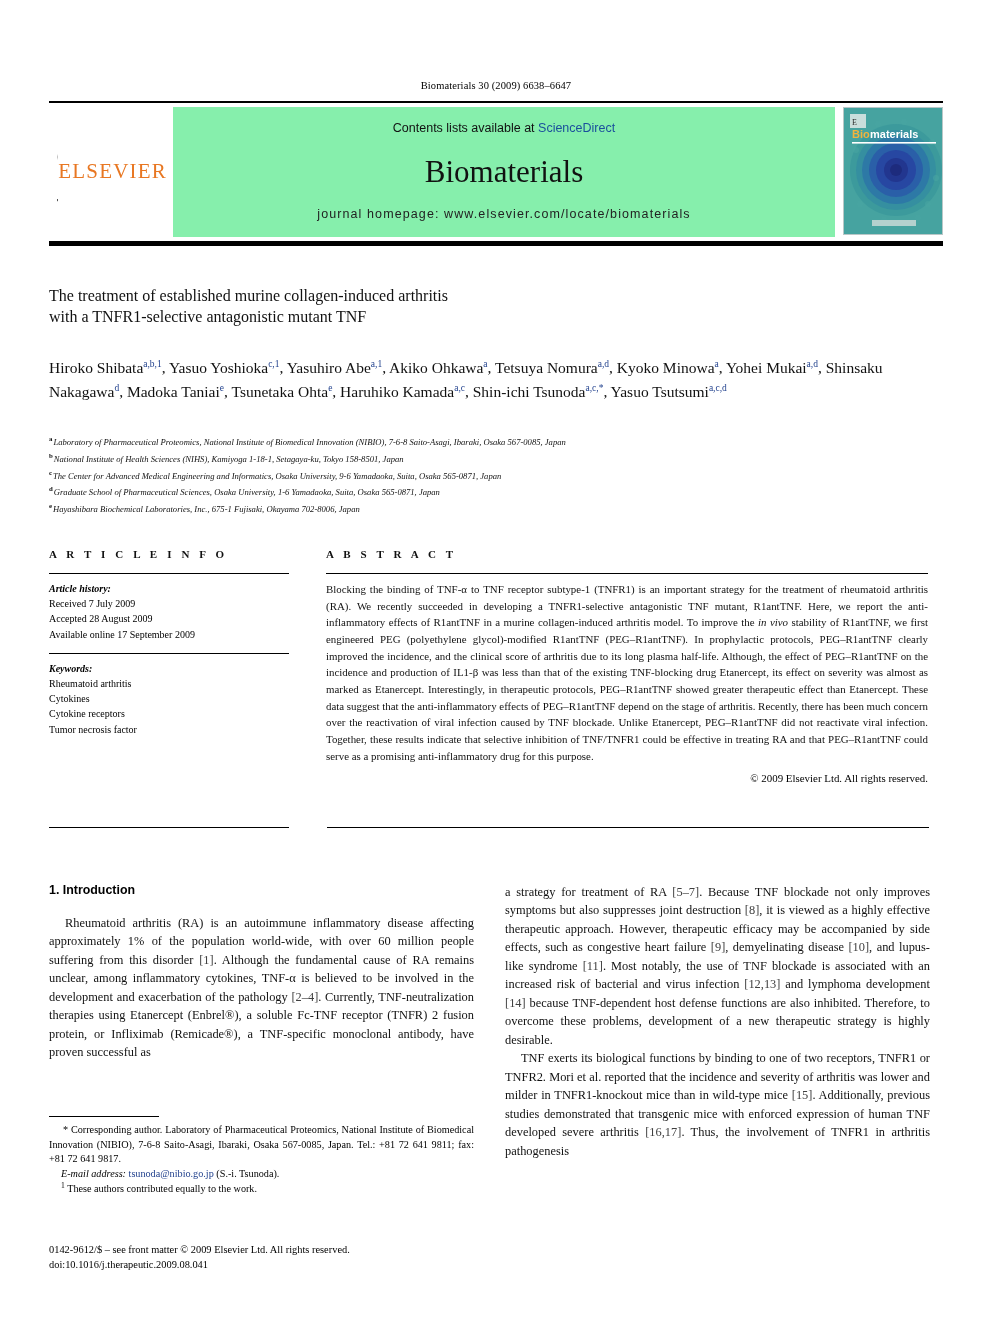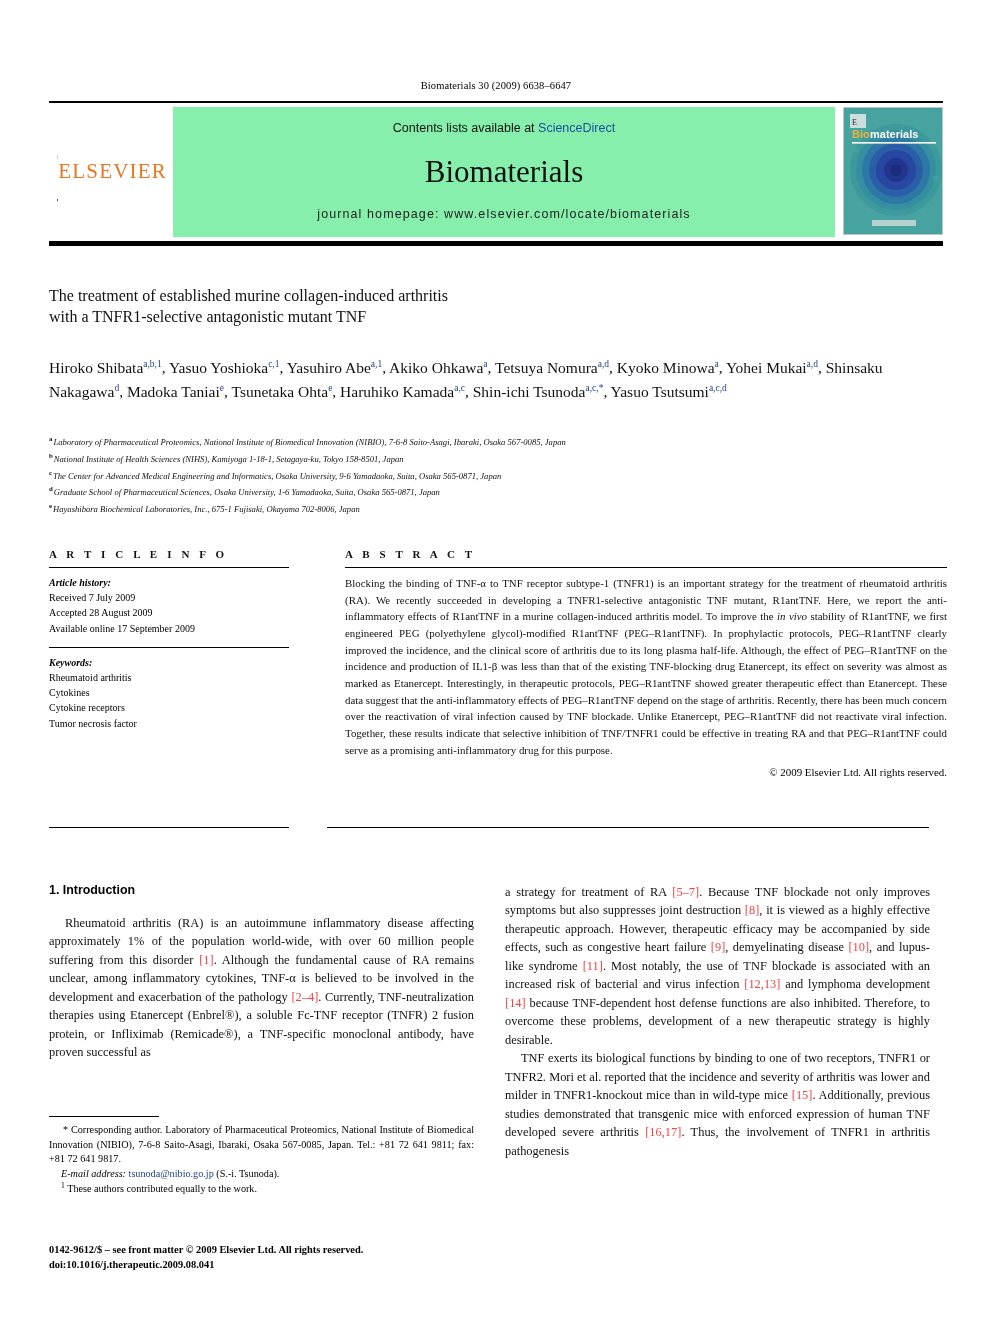--- a/index.html
+++ b/index.html
@@ -168,30 +168,30 @@
     position: absolute;
     background: #000;
   }
   .info-col {
     position: absolute;
     left: 49px; top: 548px;
     width: 240px;
   }
   .abs-col {
     position: absolute;
-    left: 345px; top: 548px;
+    left: 326px; top: 548px;
     width: 602px;
   }
   .sec-head {
     font-size: 11px;
     font-weight: bold;
     letter-spacing: 3.6px;
     font-family: "Liberation Serif", serif;
     color: #111;
-    margin-bottom: 7px;
+    margin-bottom: 13px;
   }
   .hr-thin {
     height: 1px;
     background: #000;
     width: 100%;
   }
   .hr-thin.abs {
     height: 1px;
   }
   .info-body {
@@ -241,21 +241,21 @@
   .p {
     font-size: 12.4px;
     line-height: 1.49;
     text-align: justify;
     font-family: "Liberation Serif", serif;
     text-indent: 16px;
     margin: 0 0 0 0;
     color: #111;
   }
   .p.noind { text-indent: 0; }
-  .ref { color: #ef4444; }
+  .ref { color: #404040; }
 
   
   .footnotes {
     position: absolute;
     left: 49px; top: 1116px;
     width: 425px;
   }
   .fn-rule {
     width: 110px;
     height: 1px;
@@ -274,21 +274,20 @@
   .fn-item { text-indent: 12px; }
   .fn-sup { vertical-align: super; font-size: 7.6px; }
 
   .imprint {
     position: absolute;
     left: 49px; top: 1243px;
     width: 460px;
     font-size: 10.4px;
     line-height: 1.42;
     font-family: "Liberation Serif", serif;
-    font-weight: bold;
   }
 </style>
 </head>
 <body>
 
 <div class="page">
 
   <div class="runhead">Biomaterials 30 (2009) 6638–6647</div>
 
   <div class="masthead">

